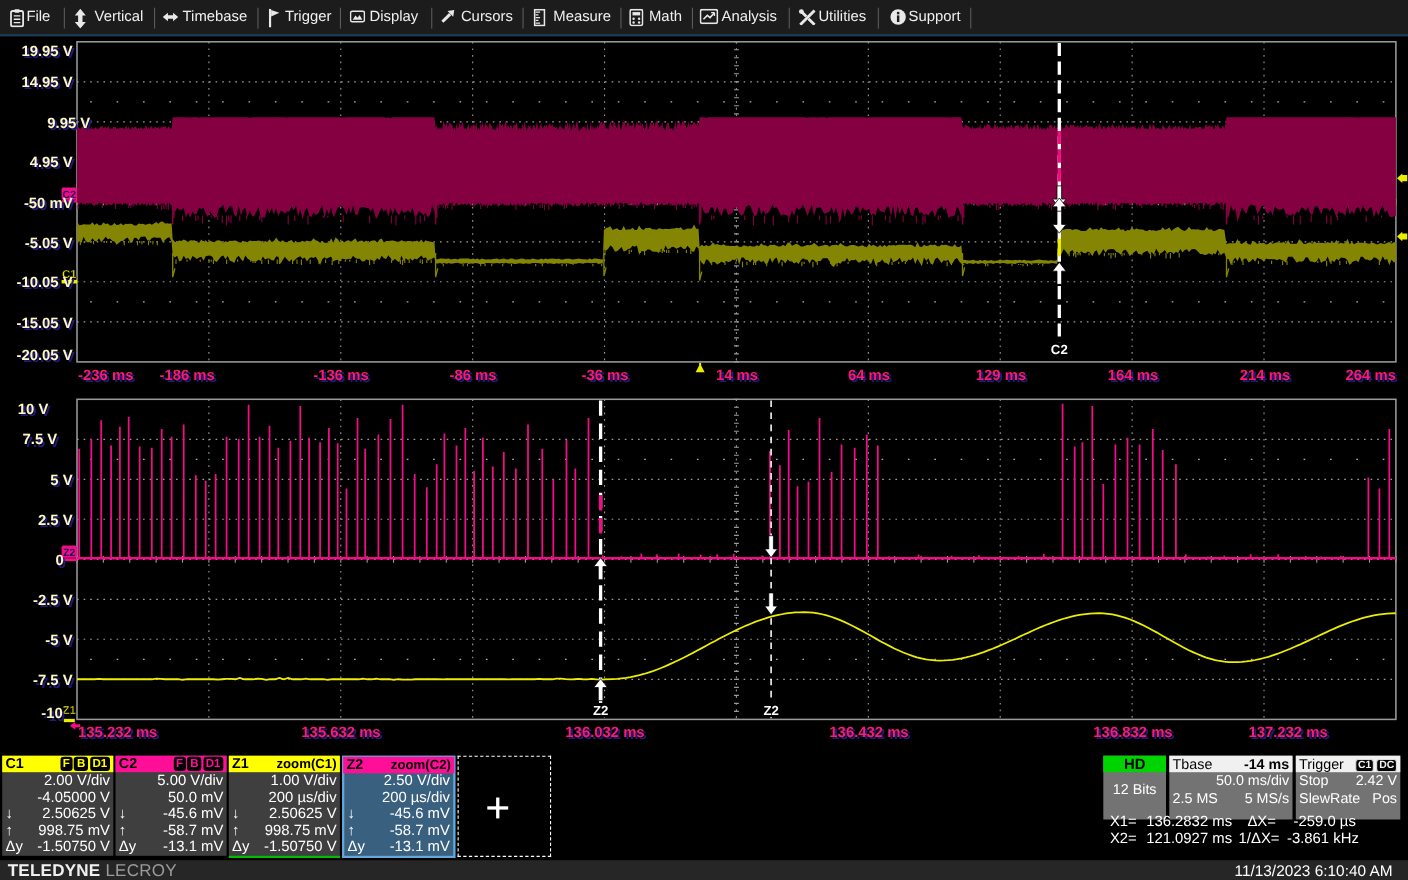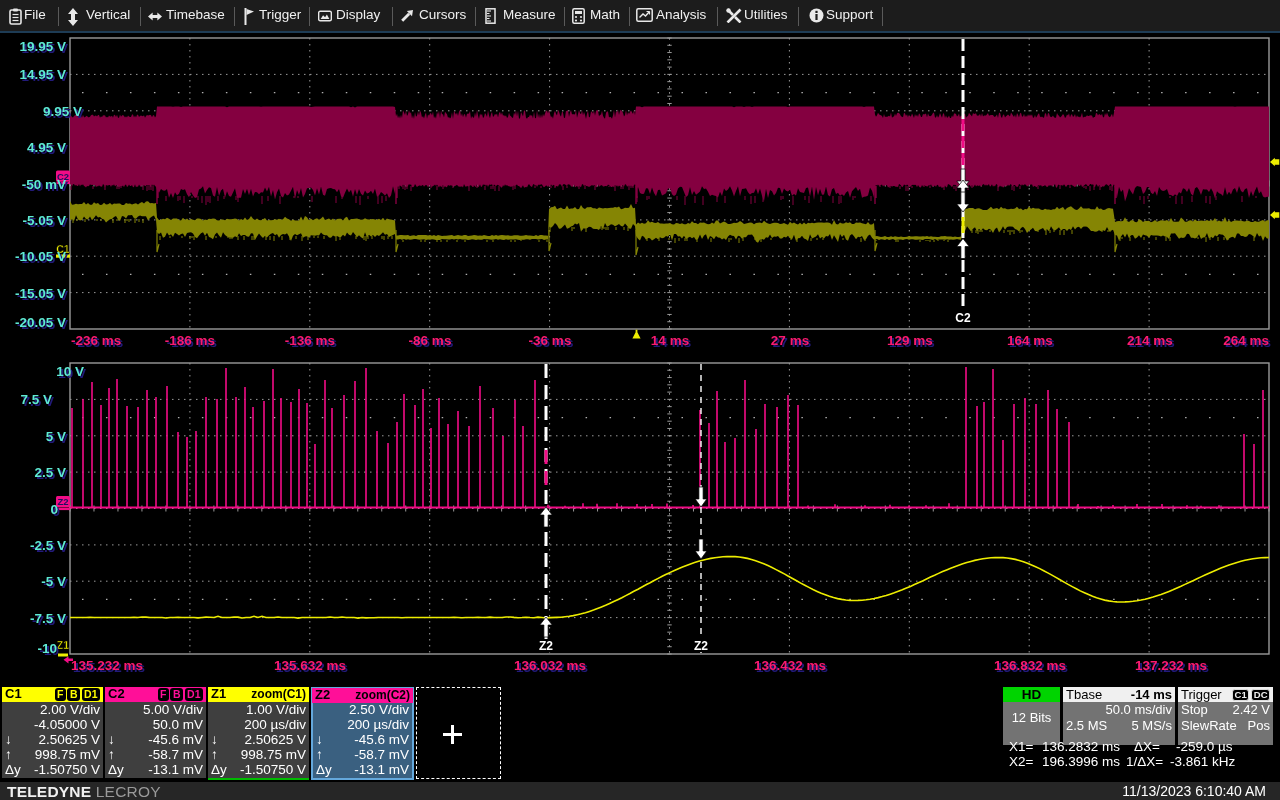--- a/index.html
+++ b/index.html
@@ -1,20 +1,20 @@
 <!DOCTYPE html>
 <html><head><meta charset="utf-8"><style>
 *{margin:0;padding:0;box-sizing:border-box}
 html,body{width:1280px;height:800px;background:#000;overflow:hidden;font-family:"Liberation Sans",sans-serif;position:relative}
 #menubar{position:absolute;left:0;top:0;width:1280px;height:33px;background:#1c1c1c;border-bottom:2px solid #1e3c55}
 .micon{position:absolute;top:8px}
 .mtxt{position:absolute;top:7px;font-size:13.5px;color:#f0f0f0;white-space:nowrap}
 .msep{position:absolute;top:7px;width:1px;height:19px;background:#5a5a5a}
 #scope{position:absolute;left:0;top:0}
-.ylbl{position:absolute;left:0;width:66px;text-align:right;font-size:13.5px;font-weight:bold;color:#5eead4;text-shadow:2px 2px 0 #221a7a;white-space:nowrap}
+.ylbl{position:absolute;left:0;width:66px;text-align:right;font-size:13.5px;font-weight:bold;color:#fef9c3;text-shadow:2px 2px 0 #221a7a;white-space:nowrap}
 .xlbl{position:absolute;font-size:13.5px;font-weight:bold;color:#fa1a70;text-shadow:2px 2px 0 #221a7a;white-space:nowrap}
 .dbox{position:absolute;top:687px;width:101px;height:91px;background:#3f3f3f}
 .dhdr{height:15px;font-size:12.5px;font-weight:bold;padding:0 3px;line-height:14.5px;overflow:hidden}
 .dtitle{float:left;font-size:13px}
 .dsub{float:right;font-size:12px;font-weight:bold}
 .badge{float:right;background:#000;border-radius:3px;font-size:10.5px;font-weight:bold;padding:0 2.5px;margin-left:1.5px;margin-top:1px;height:12.5px;line-height:12.5px}
 .dbody{position:relative;padding-top:0px}
 .drow{position:relative;height:15px;font-size:13.5px;color:#fff}
 .dl{position:absolute;left:3px}
 .dv{position:absolute;right:3px}
@@ -210,36 +210,36 @@
 </div>
 <div class="ylbl" style="top:39.0px;width:66px">19.95 V</div>
 <div class="ylbl" style="top:67.4px;width:66px">14.95 V</div>
 <div class="ylbl" style="top:103.8px;width:82px">9.95 V</div>
 <div class="ylbl" style="top:140.1px;width:66px">4.95 V</div>
 <div class="ylbl" style="top:176.5px;width:66px">-50 mV</div>
 <div class="ylbl" style="top:212.9px;width:66px">-5.05 V</div>
 <div class="ylbl" style="top:249.3px;width:66px">-10.05 V</div>
 <div class="ylbl" style="top:285.6px;width:66px">-15.05 V</div>
 <div class="ylbl" style="top:315.0px;width:66px">-20.05 V</div>
-<div class="ylbl" style="top:364.0px;width:84px">10 V</div>
+<div class="ylbl" style="top:364.0px;width:44px">10 V</div>
 <div class="ylbl" style="top:392.4px;width:52px">7.5 V</div>
 <div class="ylbl" style="top:428.8px;width:66px">5 V</div>
 <div class="ylbl" style="top:465.1px;width:66px">2.5 V</div>
 <div class="ylbl" style="top:501.5px;width:58px">0</div>
 <div class="ylbl" style="top:537.9px;width:66px">-2.5 V</div>
 <div class="ylbl" style="top:574.3px;width:66px">-5 V</div>
 <div class="ylbl" style="top:610.6px;width:66px">-7.5 V</div>
 <div class="ylbl" style="top:640.5px;width:57px">-10</div>
 <div class="xlbl" style="left:71px;top:333px">-236 ms</div>
-<div class="xlbl" style="left:145px;top:333px;width:90px;text-align:center">-186 ms</div>
+<div class="xlbl" style="left:145px;top:333px;width:90px;text-align:left">-186 ms</div>
 <div class="xlbl" style="left:265px;top:333px;width:90px;text-align:center">-136 ms</div>
 <div class="xlbl" style="left:385px;top:333px;width:90px;text-align:center">-86 ms</div>
 <div class="xlbl" style="left:505px;top:333px;width:90px;text-align:center">-36 ms</div>
 <div class="xlbl" style="left:625px;top:333px;width:90px;text-align:center">14 ms</div>
-<div class="xlbl" style="left:745px;top:333px;width:90px;text-align:center">27 ms</div>
+<div class="xlbl" style="left:745px;top:333px;width:90px;text-align:center">64 ms</div>
 <div class="xlbl" style="left:865px;top:333px;width:90px;text-align:center">129 ms</div>
 <div class="xlbl" style="left:985px;top:333px;width:90px;text-align:center">164 ms</div>
 <div class="xlbl" style="left:1105px;top:333px;width:90px;text-align:center">214 ms</div>
 <div class="xlbl" style="left:1191px;top:333px;width:78px;text-align:right">264 ms</div>
 <div class="xlbl" style="left:71px;top:658px">135.232 ms</div>
 <div class="xlbl" style="left:260px;top:658px;width:100px;text-align:center">135.632 ms</div>
 <div class="xlbl" style="left:500px;top:658px;width:100px;text-align:center">136.032 ms</div>
 <div class="xlbl" style="left:740px;top:658px;width:100px;text-align:center">136.432 ms</div>
 <div class="xlbl" style="left:980px;top:658px;width:100px;text-align:center">136.832 ms</div>
 <div class="xlbl" style="left:1117px;top:658px;width:90px;text-align:right">137.232 ms</div>
@@ -398,20 +398,20 @@
 </div>
 <div id="readout">
 <div class="rline">
       <span style="position:absolute;left:1009px">X1=</span>
       <span style="position:absolute;left:1042px">136.2832 ms</span>
       <span style="position:absolute;left:1134px">ΔX=</span>
       <span style="position:absolute;left:1176px">-259.0 µs</span>
     </div>
 <div class="rline2">
       <span style="position:absolute;left:1009px">X2=</span>
-      <span style="position:absolute;left:1042px">196.3996 ms</span>
+      <span style="position:absolute;left:1042px">121.0927 ms</span>
       <span style="position:absolute;left:1126px">1/ΔX=</span>
       <span style="position:absolute;left:1170px">-3.861 kHz</span>
     </div>
 </div>
 <div id="bottombar">
     <span id="tlogo">TELEDYNE <span>LECROY</span></span>
     <span id="dtime">11/13/2023 6:10:40 AM</span>
   </div>
 </body></html>

